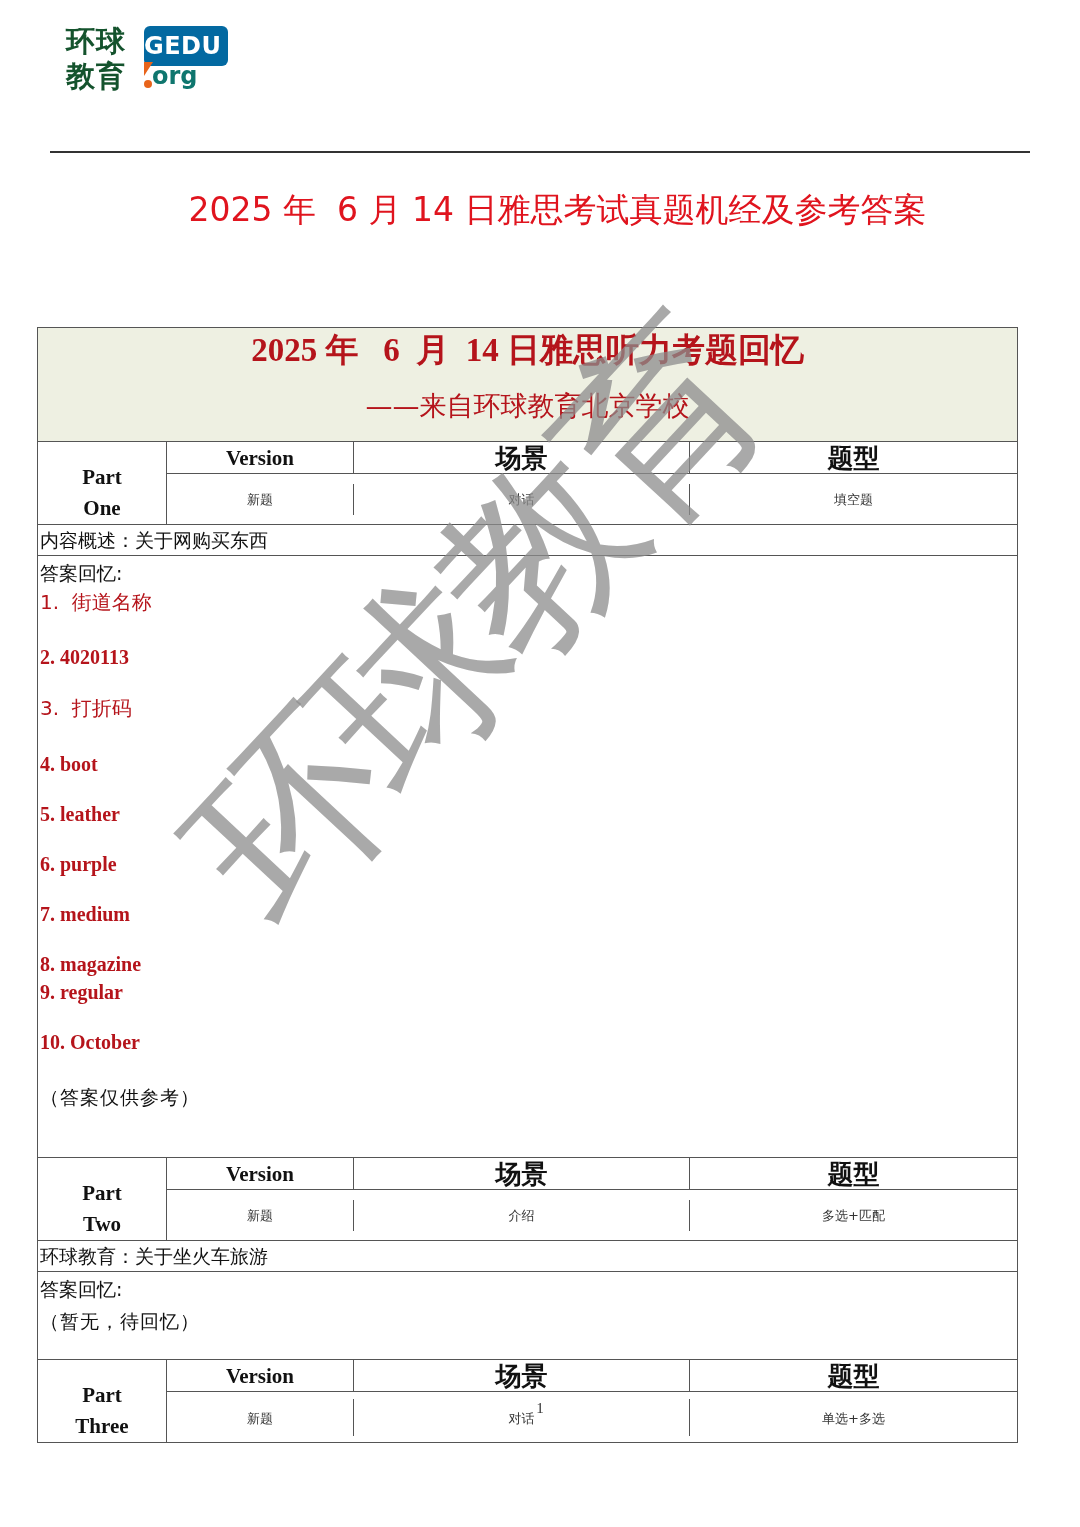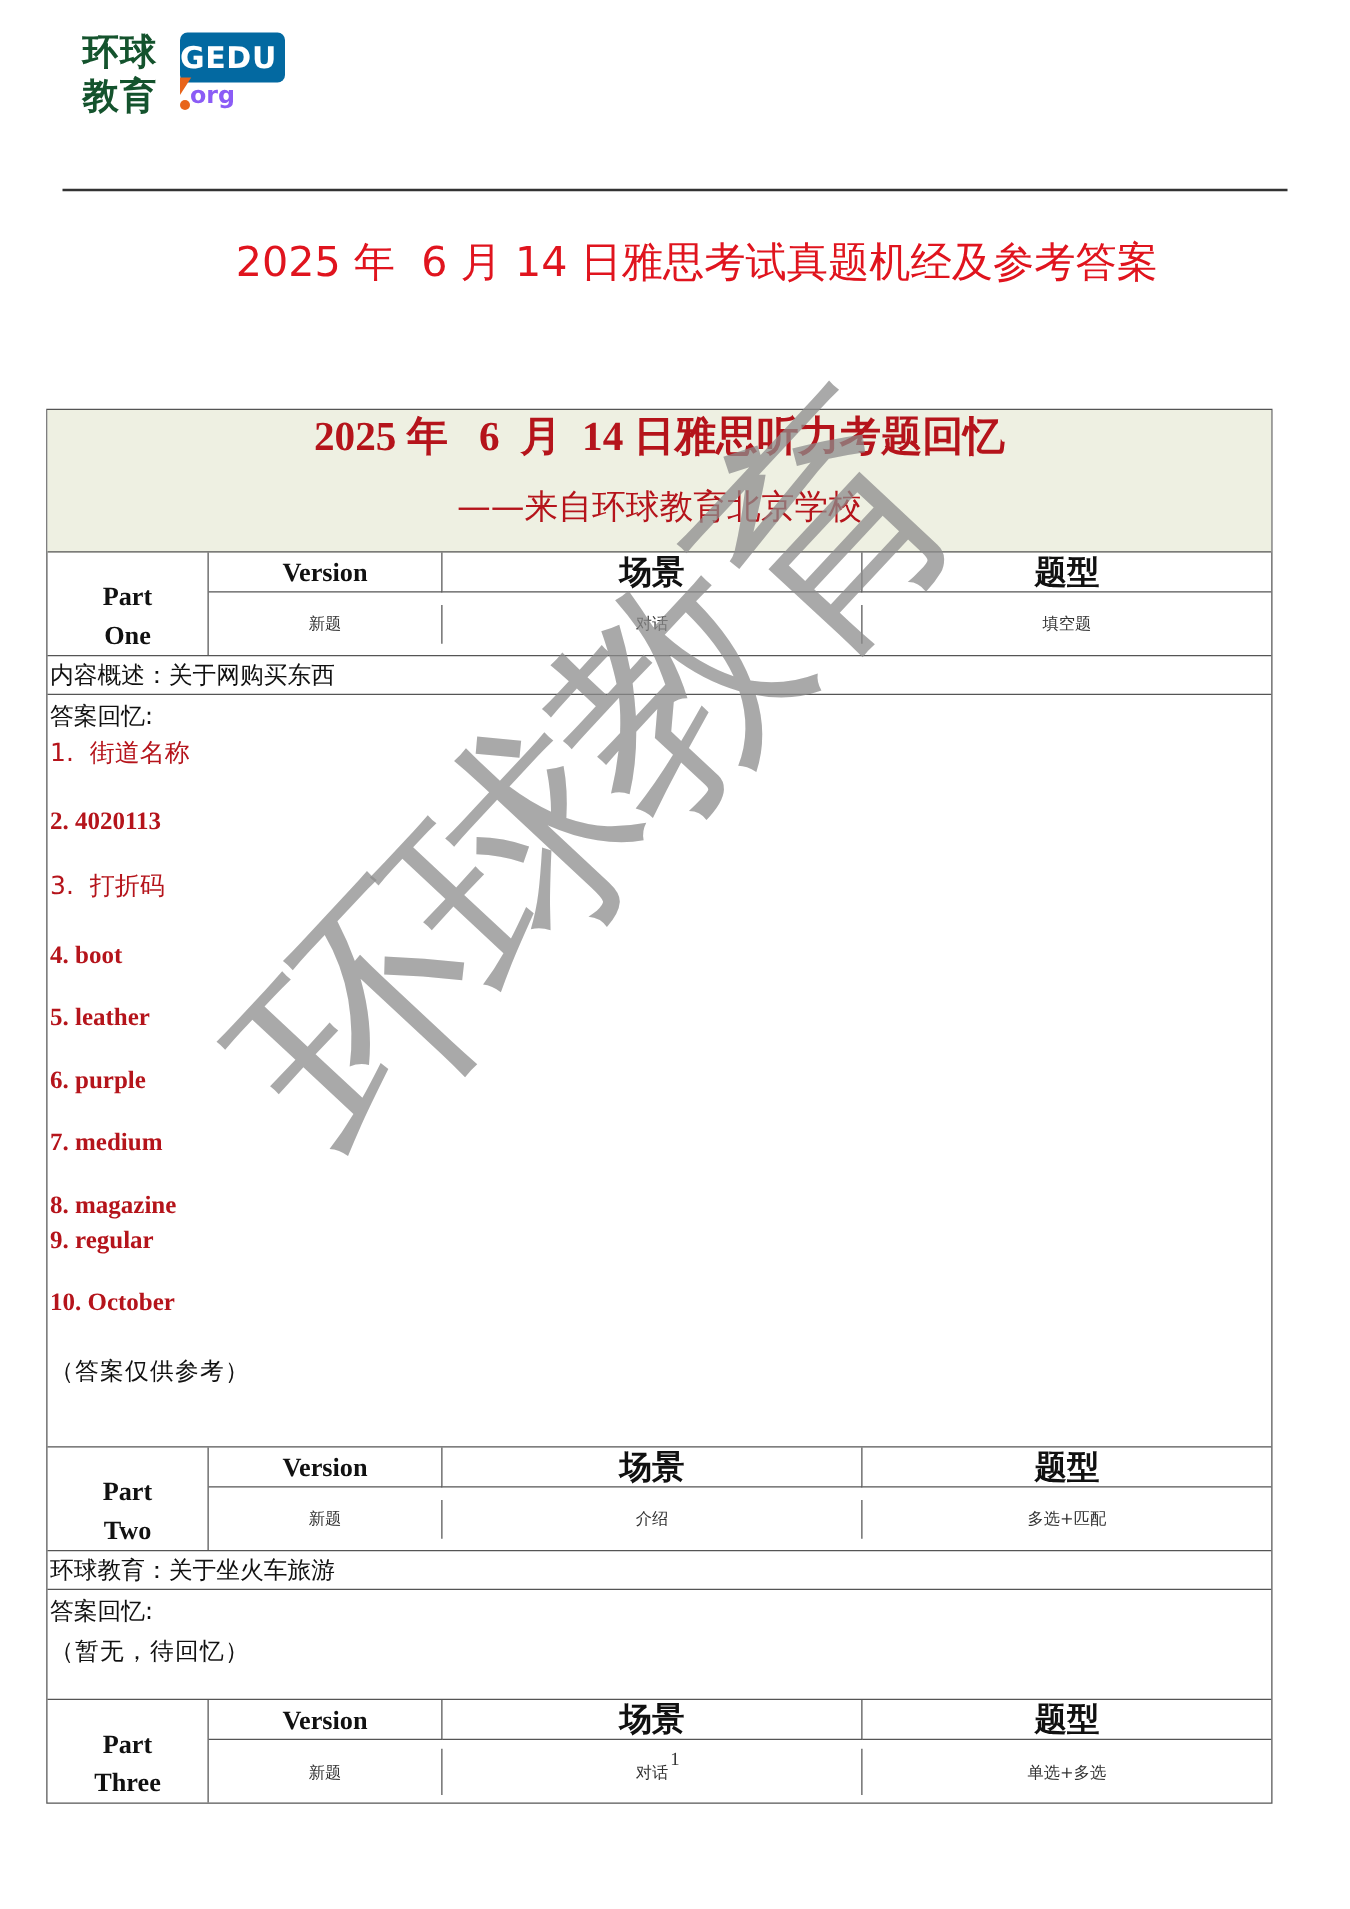--- a/index.html
+++ b/index.html
@@ -6,21 +6,21 @@
   html, body { width: 1080px; height: 1527px; background: #ffffff; overflow: hidden; }
   body { position: relative; font-family: "Liberation Serif", "DejaVu Serif", serif; color: #111; }
 
   
   .logo { position: absolute; left: 66px; top: 24px; width: 165px; height: 72px; }
   .logo-cn { position: absolute; left: 0; top: 0; font-family: "DejaVu Sans", sans-serif; font-weight: bold; color: #14532d; font-size: 29px; line-height: 34px; letter-spacing: 1px; }
   .logo-cn div { height: 35px; }
   .logo-gedu { position: absolute; left: 78px; top: 2px; width: 84px; height: 40px; background: #0369a1; border-radius: 6px; color: #fff; font-family: "DejaVu Sans", sans-serif; font-weight: bold; font-size: 24px; line-height: 40px; letter-spacing: 0.5px; }
   .logo-tail { position: absolute; left: 78px; top: 38px; width: 0; height: 0; border-left: 9px solid #e8641b; border-bottom: 14px solid transparent; }
   .logo-dot { position: absolute; left: 78px; top: 56px; width: 8px; height: 8px; background: #e8641b; border-radius: 50%; }
-  .logo-org { position: absolute; left: 86px; top: 34px; color: #8b5cf6; font-family: "DejaVu Sans", sans-serif; font-weight: bold; font-size: 19px; line-height: 36px; }
+  .logo-org { position: absolute; left: 86px; top: 34px; color: #0f766e; font-family: "DejaVu Sans", sans-serif; font-weight: bold; font-size: 24px; line-height: 36px; }
 
   .top-rule { position: absolute; left: 50px; top: 151px; width: 980px; height: 2px; background: #333; }
 
   .main-title { position: absolute; left: 0; top: 188px; width: 1115px; text-align: center; color: #e0141e; font-family: "DejaVu Sans", sans-serif; font-size: 33px; line-height: 44px; white-space: pre; }
 
   
   .doc-table { position: absolute; left: 37px; top: 327px; width: 981px; border: 1.5px solid #555; }
   .banner { background: #eef0e2; height: 114px; border-bottom: 1.5px solid #555; text-align: center; color: #b5141b; font-weight: bold; }
   .banner-l1 { padding-top: 4px; font-size: 33px; line-height: 36px; white-space: pre; font-family: "Liberation Serif", "DejaVu Serif", serif; }
   .banner-l2 { margin-top: 20px; font-size: 27px; line-height: 36px; font-weight: normal; font-family: "DejaVu Sans", sans-serif; }

